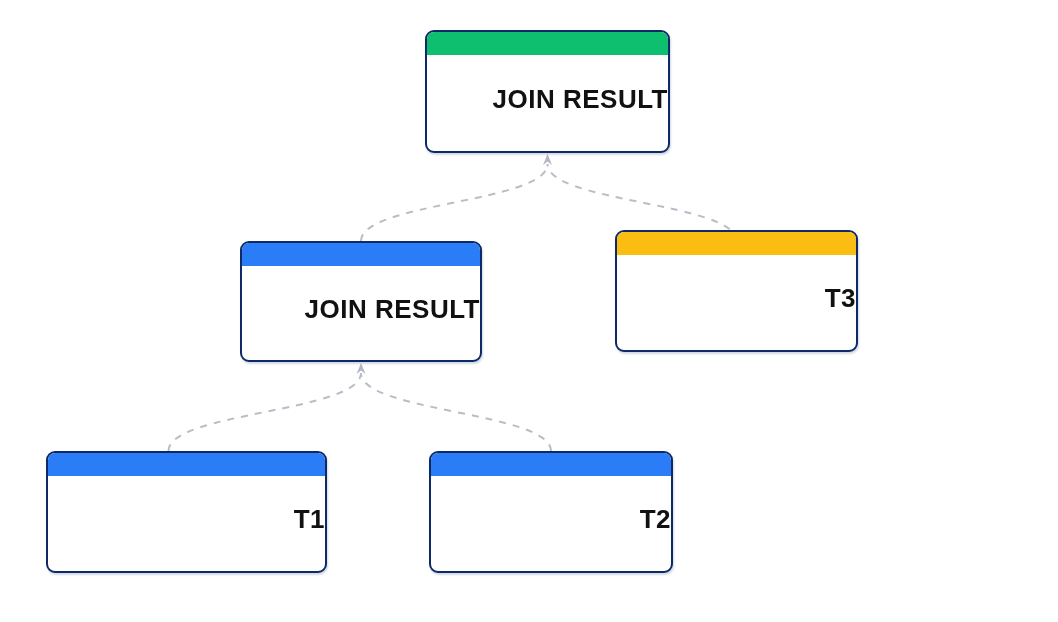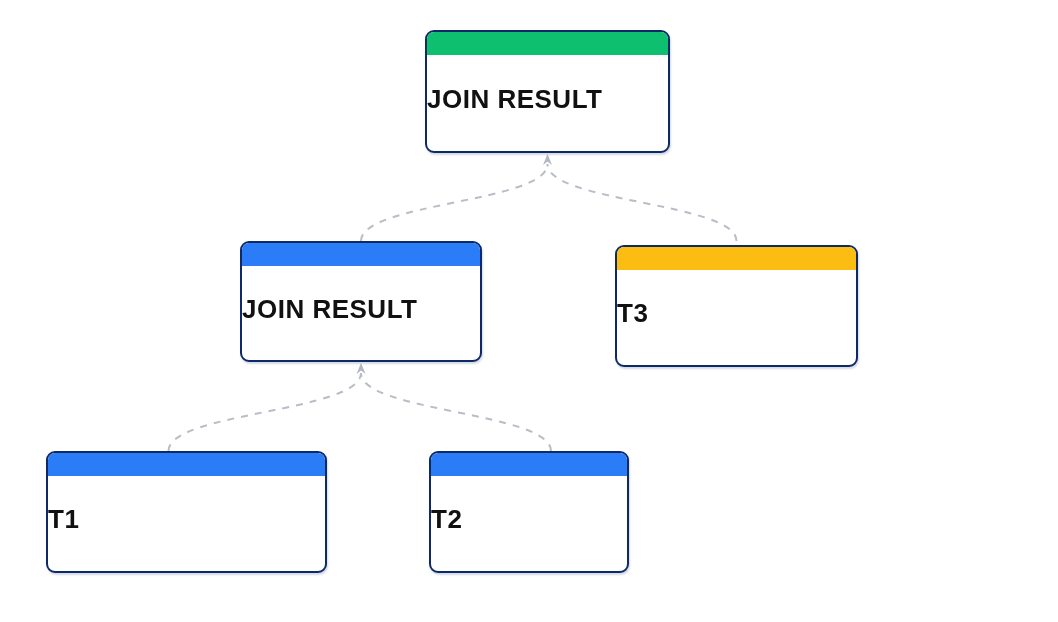--- a/index.html
+++ b/index.html
@@ -34,21 +34,21 @@
     box-shadow: 1px 2px 2px rgba(13, 42, 102, 0.18);
   }
   .node-header {
     height: 23px;
     flex: 0 0 23px;
   }
   .node-body {
     flex: 1 1 auto;
     display: flex;
     align-items: center;
-    justify-content: flex-start;
+    justify-content: flex-end;
     padding-bottom: 8px;
   }
   .node-label {
     font-size: 26px;
     font-weight: bold;
     letter-spacing: 0.5px;
     color: #111111;
     white-space: nowrap;
   }
   .edge-path {
@@ -80,32 +80,32 @@
         <div class="node-body">
           <span class="node-label">JOIN RESULT</span>
         </div>
       </div>
       <div class="node" style="left: 240px; top: 241px; width: 242px; height: 121px;">
         <div class="node-header" style="background: rgb(42, 124, 247);"></div>
         <div class="node-body">
           <span class="node-label">JOIN RESULT</span>
         </div>
       </div>
-      <div class="node" style="left: 615px; top: 245px; width: 243px; height: 122px;">
+      <div class="node" style="left: 615px; top: 230px; width: 243px; height: 122px;">
         <div class="node-header" style="background: rgb(252, 189, 18);"></div>
         <div class="node-body">
           <span class="node-label">T3</span>
         </div>
       </div>
       <div class="node" style="left: 46px; top: 451px; width: 281px; height: 122px;">
         <div class="node-header" style="background: rgb(42, 124, 247);"></div>
         <div class="node-body">
           <span class="node-label">T1</span>
         </div>
       </div>
-      <div class="node" style="left: 429px; top: 451px; width: 200px; height: 122px;">
+      <div class="node" style="left: 429px; top: 451px; width: 244px; height: 122px;">
         <div class="node-header" style="background: rgb(42, 124, 247);"></div>
         <div class="node-body">
           <span class="node-label">T2</span>
         </div>
       </div>
     </div>
 </div>
 
 </body></html>

